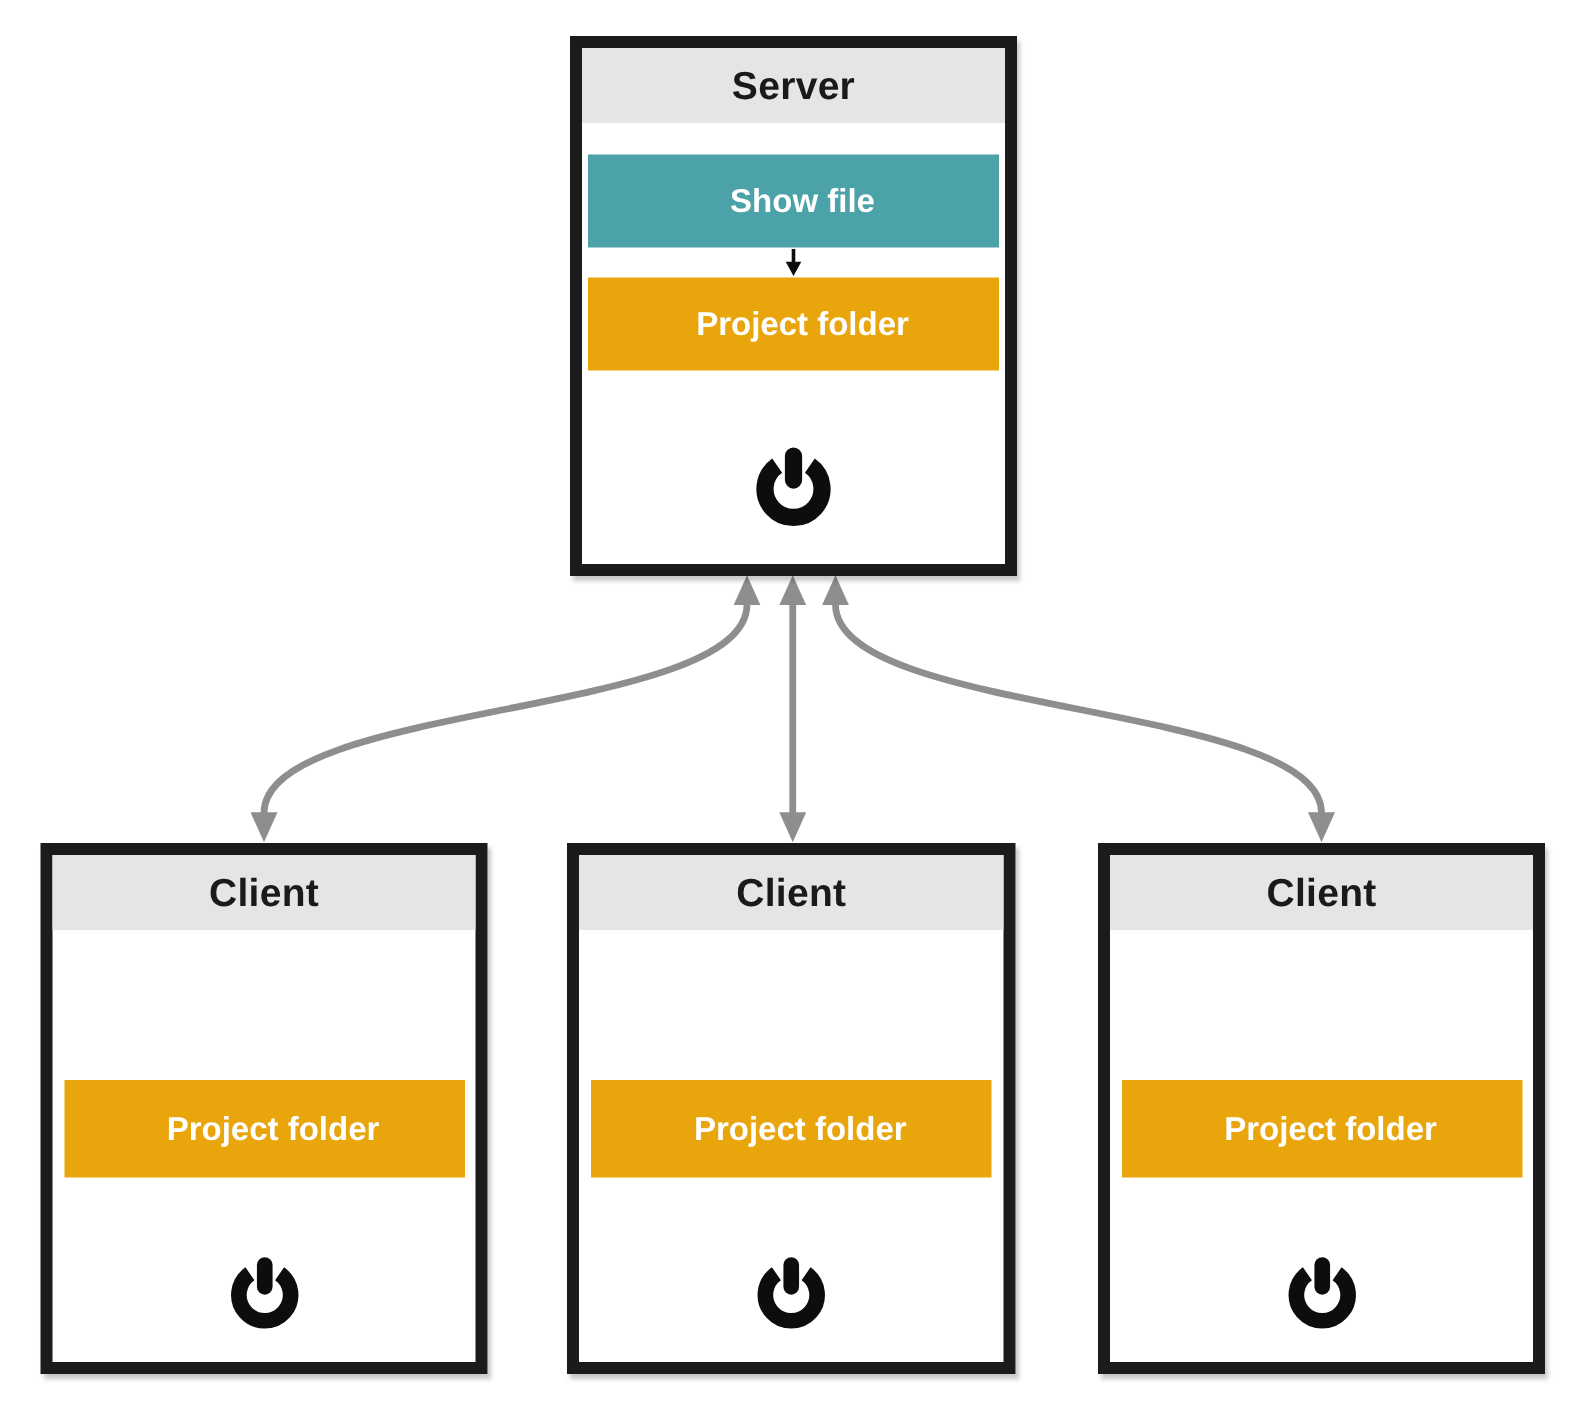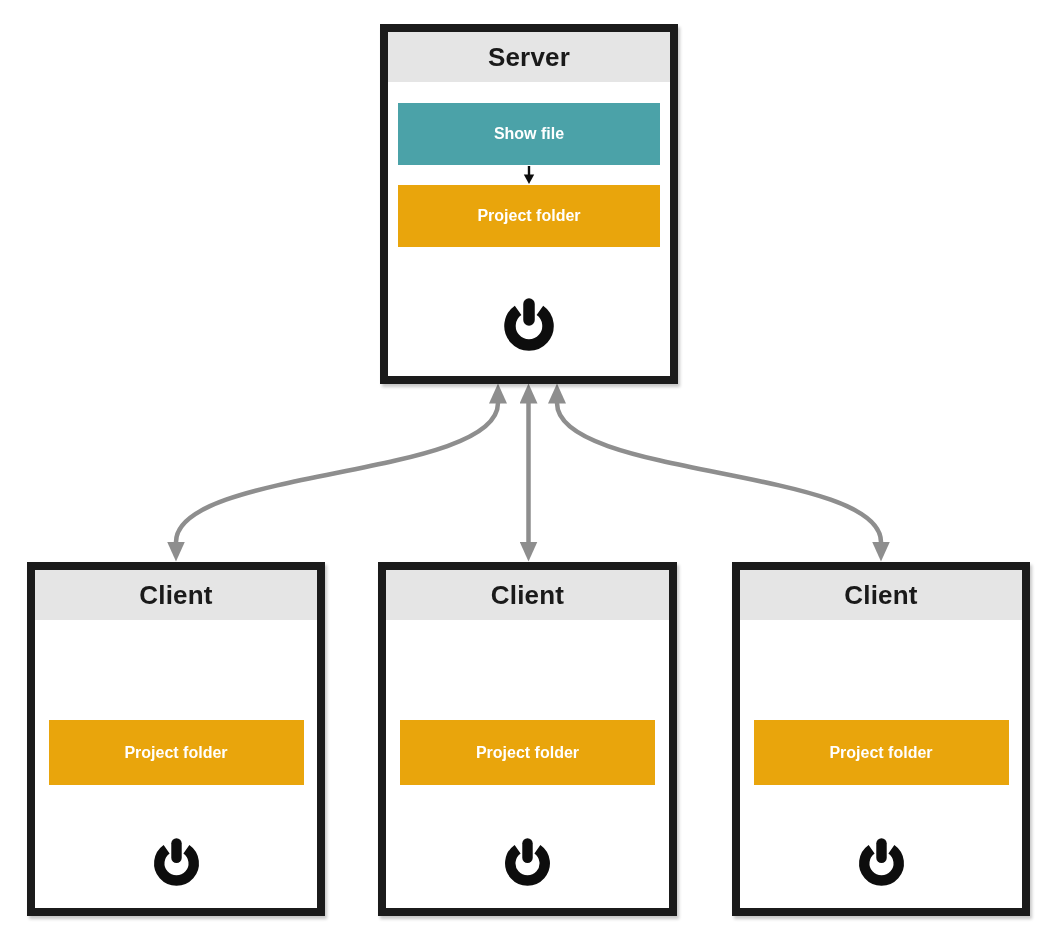--- a/index.html
+++ b/index.html
@@ -37,23 +37,24 @@
   .node-title {
     font-size: 26px;
     font-weight: 700;
     color: var(--title-text, #1a1a1a);
     letter-spacing: 0.2px;
   }
   .btn {
     display: flex;
     align-items: center;
     justify-content: center;
-    font-size: 16px;
+    font-size: 22px;
     font-weight: 700;
     color: var(--button-text, #ffffff);
+    padding-left: 12px;
   }
   .btn-teal {
     width: 262px;
     height: 62px;
     margin-top: 21px;
     background: var(--accent-teal, #4ba2a8);
   }
   .btn-orange-server {
     width: 262px;
     height: 62px;

